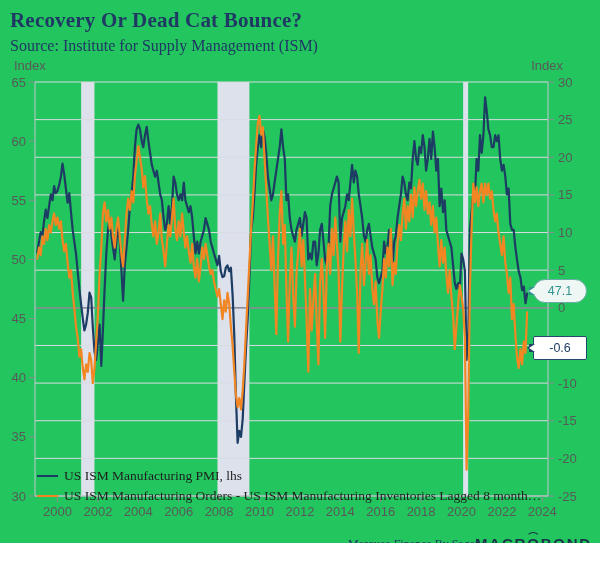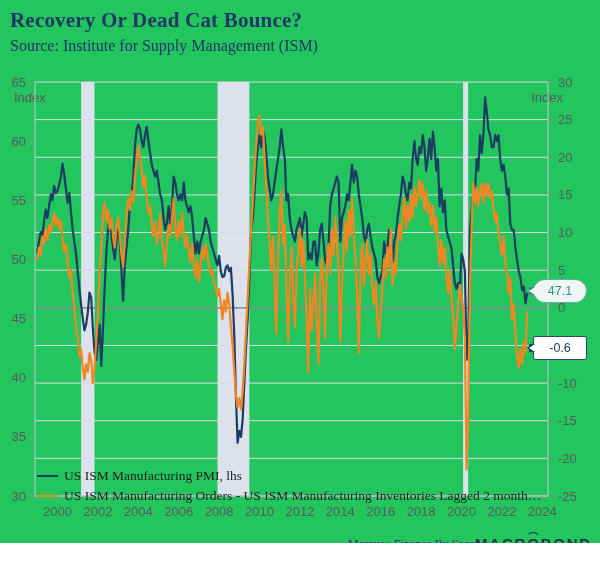--- a/index.html
+++ b/index.html
@@ -10,21 +10,21 @@
   }
   .title{
     position:absolute;left:10px;top:8px;
     font-family:"Liberation Serif",serif;font-weight:bold;font-size:21px;color:#1f3864;
     letter-spacing:0.2px;
   }
   .source{
     position:absolute;left:10px;top:37px;
     font-family:"Liberation Serif",serif;font-size:16px;color:#1f3864;
   }
-  .unit{position:absolute;top:58px;font-size:13px;color:#595959;margin-top:32px;}
+  .unit{position:absolute;top:58px;font-size:13px;color:#595959;}
   .unit.left{left:14px;}
   .unit.right{right:37px;}
   svg#chart-svg{position:absolute;left:0;top:0;}
   .legend{position:absolute;left:37px;top:466px;}
   .lrow{display:flex;align-items:center;height:20px;}
   .swatch{display:inline-block;width:21px;border-top:2.6px solid #000;margin-right:6px;flex:0 0 auto;}
   .swatch.navy{border-top-color:#1d3c63;}
   .swatch.orange{border-top-color:#f18623;}
   .lrow .ltext{
     font-family:"Liberation Serif",serif;font-size:13.5px;color:#1f1f1f;white-space:nowrap;
@@ -166,21 +166,21 @@
       <polyline points="37.3,258.9 39.0,247.6 40.7,255.1 42.4,236.3 44.0,243.8 45.7,228.8 47.4,240.1 49.1,225.0 50.8,232.5 52.5,221.3 54.1,213.7 55.8,225.0 57.5,217.5 59.2,228.8 60.9,221.3 62.5,240.1 64.2,251.4 65.9,243.8 67.6,262.7 69.3,277.7 71.0,270.2 72.7,292.8 74.3,307.8 76.0,326.6 77.7,337.9 79.4,356.7 81.1,349.2 82.8,368.0 84.4,379.3 86.1,364.3 87.8,371.8 89.5,353.0 91.2,360.5 92.8,383.1 94.5,368.0 96.2,341.7 97.9,315.3 99.6,273.9 101.3,247.6 102.9,213.7 104.6,202.4 106.3,221.3 108.0,210.0 109.7,228.8 111.4,217.5 113.0,236.3 114.7,247.6 116.4,228.8 118.1,217.5 119.8,236.3 121.5,255.1 123.1,266.4 124.8,240.1 126.5,213.7 128.2,198.7 129.9,210.0 131.6,191.1 133.3,202.4 134.9,176.1 136.6,161.0 138.3,146.0 140.0,157.3 141.7,168.6 143.3,187.4 145.0,176.1 146.7,198.7 148.4,213.7 150.1,206.2 151.8,225.0 153.4,236.3 155.1,221.3 156.8,243.8 158.5,232.5 160.2,213.7 161.9,240.1 163.6,251.4 165.2,266.4 166.9,243.8 168.6,225.0 170.3,236.3 172.0,217.5 173.6,198.7 175.3,228.8 177.0,240.1 178.7,221.3 180.4,236.3 182.1,213.7 183.8,232.5 185.4,247.6 187.1,236.3 188.8,251.4 190.5,262.7 192.2,243.8 193.8,266.4 195.5,277.7 197.2,258.9 198.9,281.5 200.6,266.4 202.3,247.6 203.9,258.9 205.6,243.8 207.3,255.1 209.0,266.4 210.7,273.9 212.4,270.2 214.0,281.5 215.7,289.0 217.4,296.5 219.1,289.0 220.8,304.1 222.5,319.1 224.2,300.3 225.8,311.6 227.5,292.8 229.2,304.1 230.9,326.6 232.6,345.5 234.3,371.8 235.9,394.4 237.6,407.2 239.3,398.1 241.0,409.4 242.7,390.6 244.3,364.3 246.0,330.4 247.7,296.5 249.4,262.7 251.1,228.8 252.8,202.4 254.4,172.3 256.1,146.0 257.8,123.4 259.5,115.9 261.2,134.7 262.9,127.2 264.5,157.3 266.2,187.4 267.9,217.5 269.6,243.8 271.3,270.2 273.0,236.3 274.6,285.2 276.3,334.2 278.0,258.9 279.7,213.7 281.4,191.1 283.1,243.8 284.8,225.0 286.4,289.0 288.1,341.7 289.8,281.5 291.5,247.6 293.2,296.5 294.9,326.6 296.5,273.9 298.2,251.4 299.9,228.8 301.6,266.4 303.3,240.1 304.9,277.7 306.6,319.1 308.3,371.8 310.0,289.0 311.7,330.4 313.4,300.3 315.1,273.9 316.7,322.9 318.4,364.3 320.1,281.5 321.8,258.9 323.5,292.8 325.1,337.9 326.8,266.4 328.5,243.8 330.2,273.9 331.9,228.8 333.6,255.1 335.3,217.5 336.9,243.8 338.6,270.2 340.3,341.7 342.0,289.0 343.7,247.6 345.3,221.3 347.0,251.4 348.7,210.0 350.4,236.3 352.1,198.7 353.8,232.5 355.4,258.9 357.1,292.8 358.8,353.0 360.5,270.2 362.2,243.8 363.9,285.2 365.6,262.7 367.2,240.1 368.9,273.9 370.6,255.1 372.3,289.0 374.0,304.1 375.6,281.5 377.3,319.1 379.0,337.9 380.7,311.6 382.4,289.0 384.1,258.9 385.8,277.7 387.4,247.6 389.1,266.4 390.8,228.8 392.5,285.2 394.2,262.7 395.8,273.9 397.5,243.8 399.2,225.0 400.9,240.1 402.6,213.7 404.3,198.7 405.9,228.8 407.6,206.2 409.3,221.3 411.0,194.9 412.7,217.5 414.4,187.4 416.1,206.2 417.7,191.1 419.4,179.9 421.1,198.7 422.8,183.6 424.5,210.0 426.1,191.1 427.8,213.7 429.5,202.4 431.2,225.0 432.9,206.2 434.6,232.5 436.3,217.5 437.9,243.8 439.6,266.4 441.3,240.1 443.0,262.7 444.7,247.6 446.3,273.9 448.0,292.8 449.7,270.2 451.4,296.5 453.1,315.3 454.8,349.2 456.4,326.6 458.1,304.1 459.8,285.2 461.5,296.5 463.2,307.8 464.9,337.9 466.6,469.7 468.2,417.0 469.9,289.0 471.6,228.8 473.3,183.6 475.0,202.4 476.6,187.4 478.3,206.2 480.0,191.1 481.7,183.6 483.4,202.4 485.1,183.6 486.8,194.9 488.4,183.6 490.1,198.7 491.8,191.1 493.5,210.0 495.2,221.3 496.8,213.7 498.5,232.5 500.2,243.8 501.9,255.1 503.6,236.3 505.3,262.7 506.9,273.9 508.6,292.8 510.3,277.7 512.0,319.1 513.7,304.1 515.4,334.2 517.0,356.7 518.7,368.0 520.4,349.2 522.1,364.3 523.8,341.7 525.5,353.0 527.1,312.3" fill="none" stroke="#f18623" stroke-width="2.2" stroke-linejoin="round" stroke-linecap="round"></polyline>
     </svg>
 
   <div class="legend">
     <div class="lrow">
       <span class="swatch navy"></span>
       <span class="ltext">US ISM Manufacturing PMI, lhs</span>
     </div>
     <div class="lrow">
       <span class="swatch orange"></span>
-      <span class="ltext">US ISM Manufacturing Orders - US ISM Manufacturing Inventories Lagged 2 month…</span>
+      <span class="ltext">US ISM Manufacturing Orders - US ISM Manufacturing Inventories Lagged 8 month…</span>
     </div>
   </div>
 
   <div class="badge teal">
     <span>47.1</span>
   </div>
   <div class="badge navy">
     <span>-0.6</span>
   </div>
 

